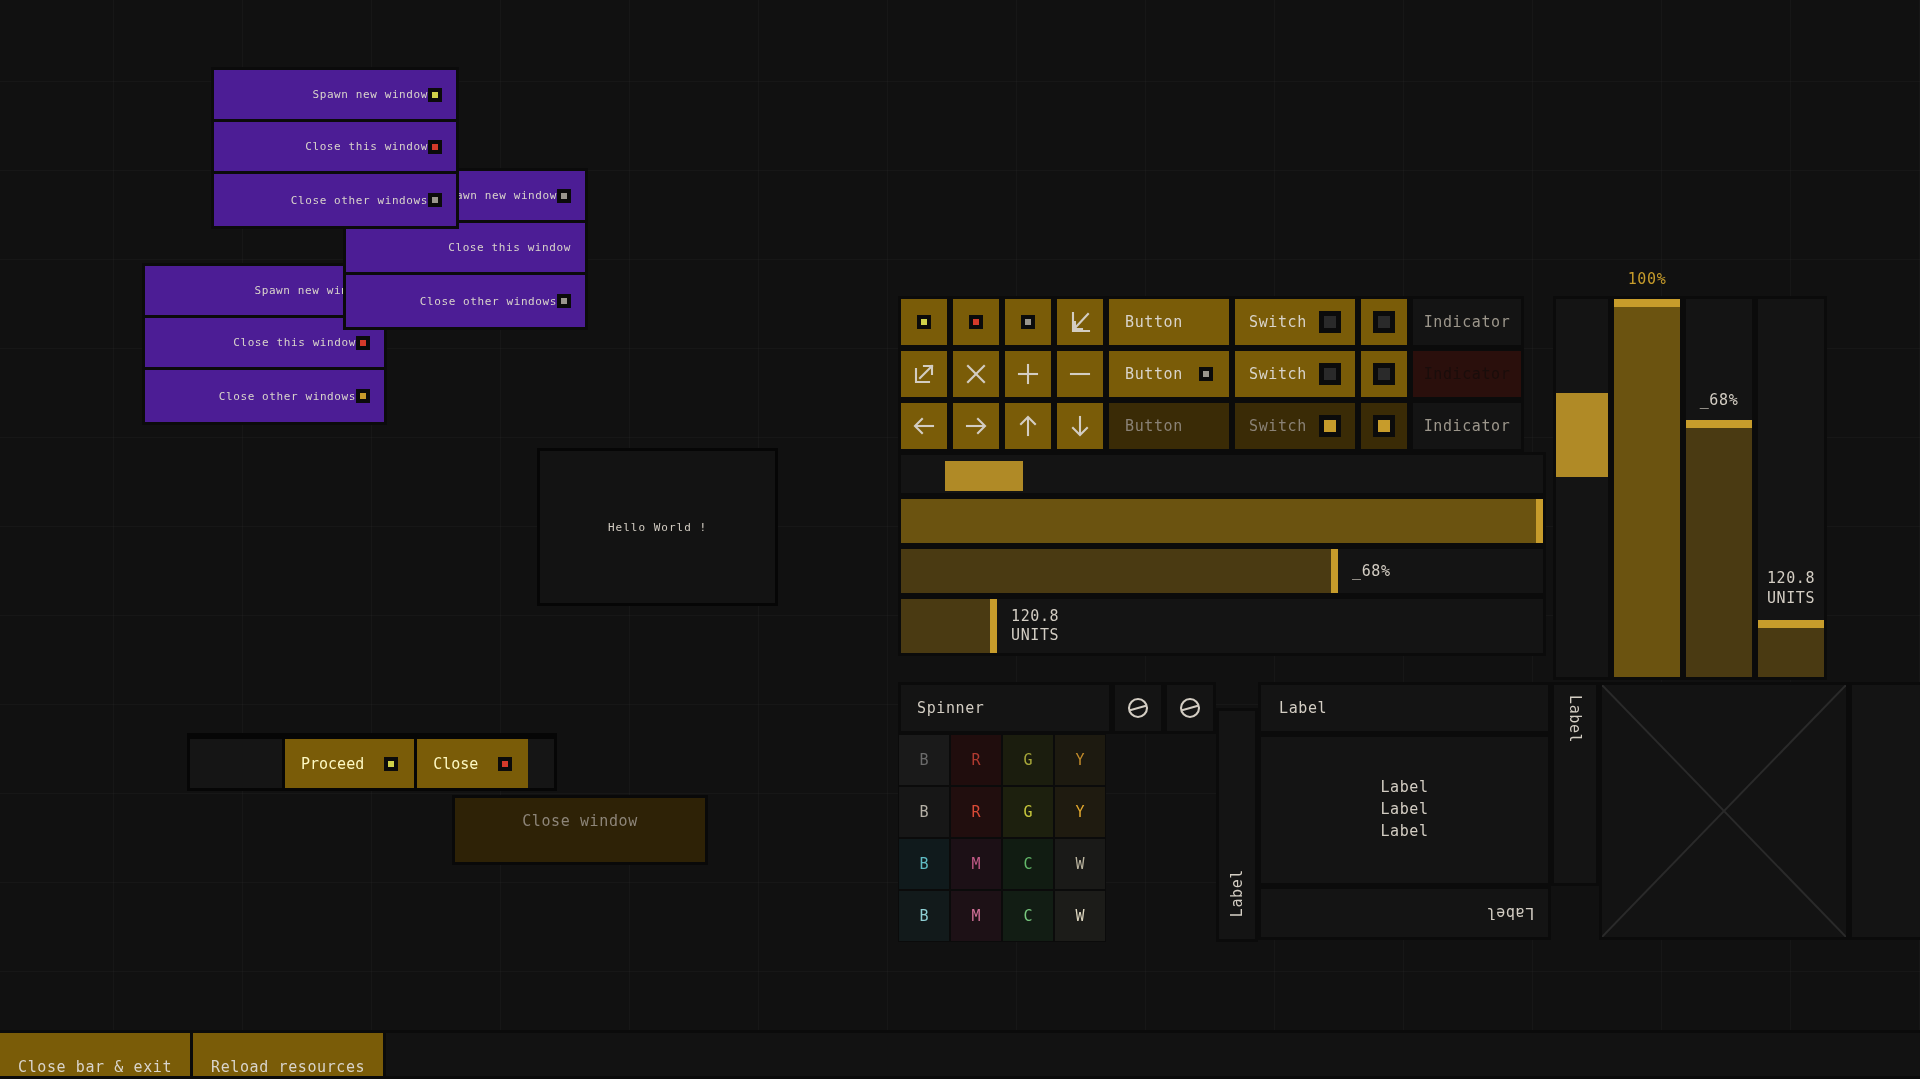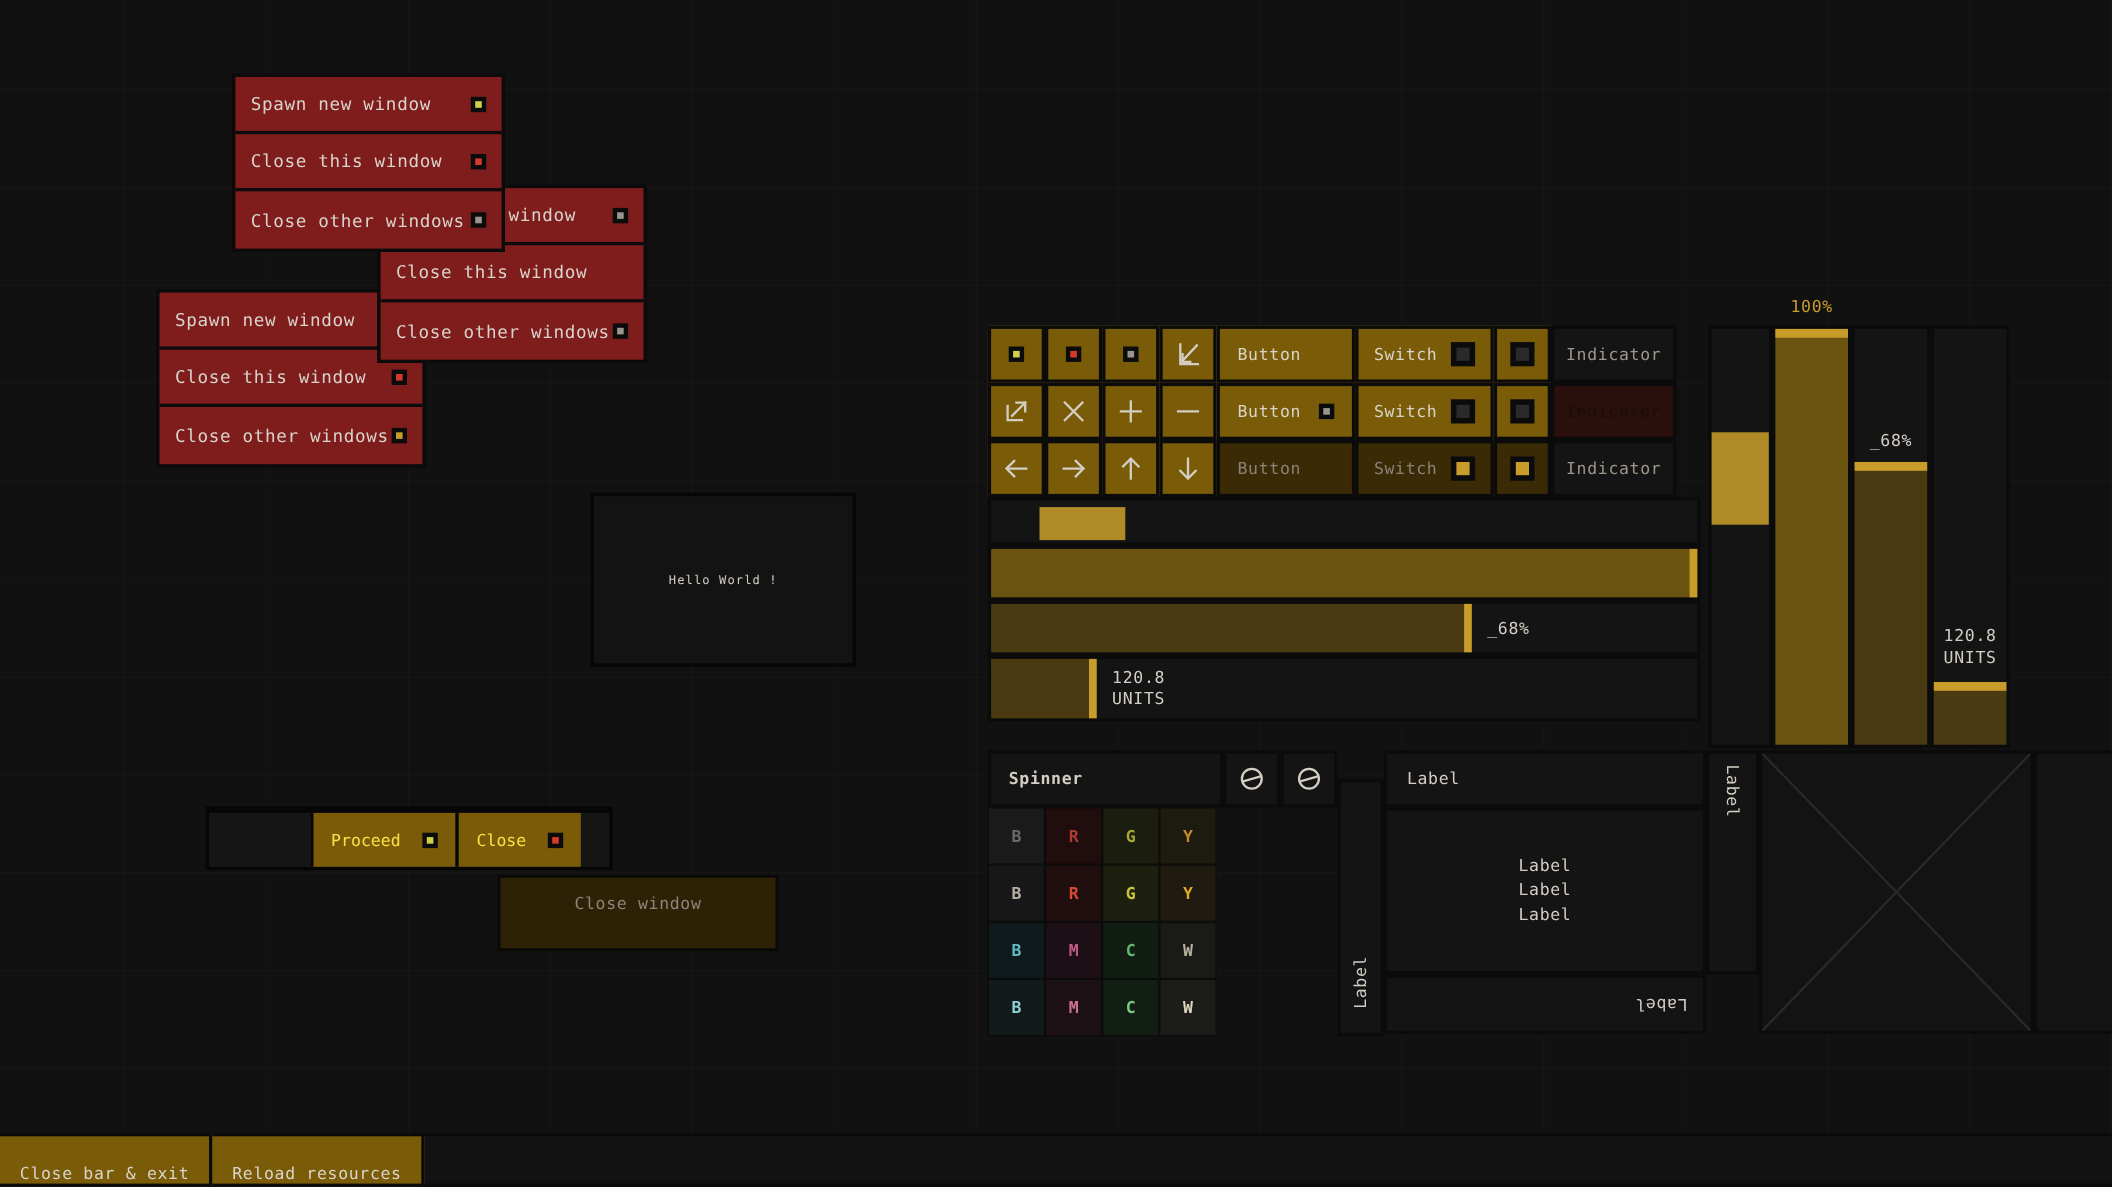--- a/index.html
+++ b/index.html
@@ -16,25 +16,26 @@
       linear-gradient(to right, rgba(255,255,255,0.022) 1px, transparent 1px),
       linear-gradient(to bottom, rgba(255,255,255,0.022) 1px, transparent 1px);
     background-size:129px 89px;
     background-position:-16px -8px;
     pointer-events:none;
   }
 
   
   .menuwin{ position:absolute; border:3px solid #0b0b0b; background:#0b0b0b; }
   .mbtn{
-    background:#7f1d1d; color:#d9d4cb;
-    font-size:16px; letter-spacing:.6px;
+    background:#4c1d95; color:#d9d4cb;
+    font-size:11px; letter-spacing:.6px;
     height:52px; display:flex; align-items:center;
     padding:0 14px; border-bottom:3px solid #0b0b0b;
     position:relative;
+    text-align:right;
   }
   .mbtn:last-child{ border-bottom:none; }
   .mbtn .lbl{ flex:1; white-space:nowrap; }
   .led{ width:14px; height:14px; background:#0b0b0b; display:flex; align-items:center; justify-content:center; flex:0 0 auto;}
   .led i{ display:block; width:6px; height:6px; }
   .led.green i{ background:#cfd14a; }
   .led.red   i{ background:#d43a2a; }
   .led.gray  i{ background:#9a968d; }
   .led.gold  i{ background:#c79c2b; }
 
@@ -43,21 +44,21 @@
              display:flex; align-items:center; justify-content:center;
              font-size:11px; letter-spacing:1px; color:#d3cdc3; }
 
   
   .dlg{ position:absolute; background:#151515; border:3px solid #060606; }
   .dlg .msg{ height:52px; display:flex; align-items:center; justify-content:center;
              font-size:15px; letter-spacing:.6px; color:#d9d4cb; padding:0 26px; }
   .dlg .row{ display:flex; border-top:3px solid #060606; }
   .dlg .spacer{ width:92px; background:#151515; }
   .dlg .dbtn{ background:#7a5c08; display:flex; align-items:center; gap:20px;
-              padding:0 16px; height:49px; font-size:15px; color:#fde047;
+              padding:0 16px; height:49px; font-size:15px; color:#fef9c3;
               border-left:3px solid #060606; }
 
   
   .ghost{ position:absolute; background:#2e2206; border:3px solid #090909;
           color:#8d8579; font-size:15px; display:flex; align-items:flex-start;
           justify-content:center; padding-top:14px; letter-spacing:.6px;}
 
   
   #panel{ position:absolute; left:898px; top:296px; }
   .prow{ display:flex; }
@@ -107,21 +108,21 @@
   .vcol .vfill.dimf{ background:#4a3a12; }
   .vcol .vhandle{ position:absolute; left:0; right:0; height:8px; background:#c79c2b; }
   .vcol .vslider{ position:absolute; left:0; right:0; background:#b08a26; }
   .vcol .vval{ position:absolute; left:0; right:0; text-align:center;
                font-size:15px; letter-spacing:.6px; line-height:1.3; }
   .vcol .vval.gold{ color:#c79c2b; }
   .vcol .vval.pale{ color:#d3cdc3; }
 
   
   #lowpanel{ position:absolute; left:898px; top:682px; display:flex; }
-  .lp-left{ display:flex; flex-direction:column;font-weight:bold; }
+  .lp-left{ display:flex; flex-direction:column; }
   .spinrow{ display:flex; }
   .spincell{ width:214px; height:52px; background:#141414; border:3px solid #0b0b0b;
              display:flex; align-items:center; padding:0 16px; font-size:15px;
              color:#d3cdc3; letter-spacing:.6px; justify-content:space-between;}
   .stepbtn{ width:52px; height:52px; background:#141414; border:3px solid #0b0b0b;
             display:flex; align-items:center; justify-content:center; }
   .lettergrid{ display:flex; flex-direction:column; }
   .lrow{ display:flex; }
   .lcell{ width:52px; height:52px; display:flex; align-items:center;
           justify-content:center; font-size:15px; border:1px solid #0b0b0b; }

